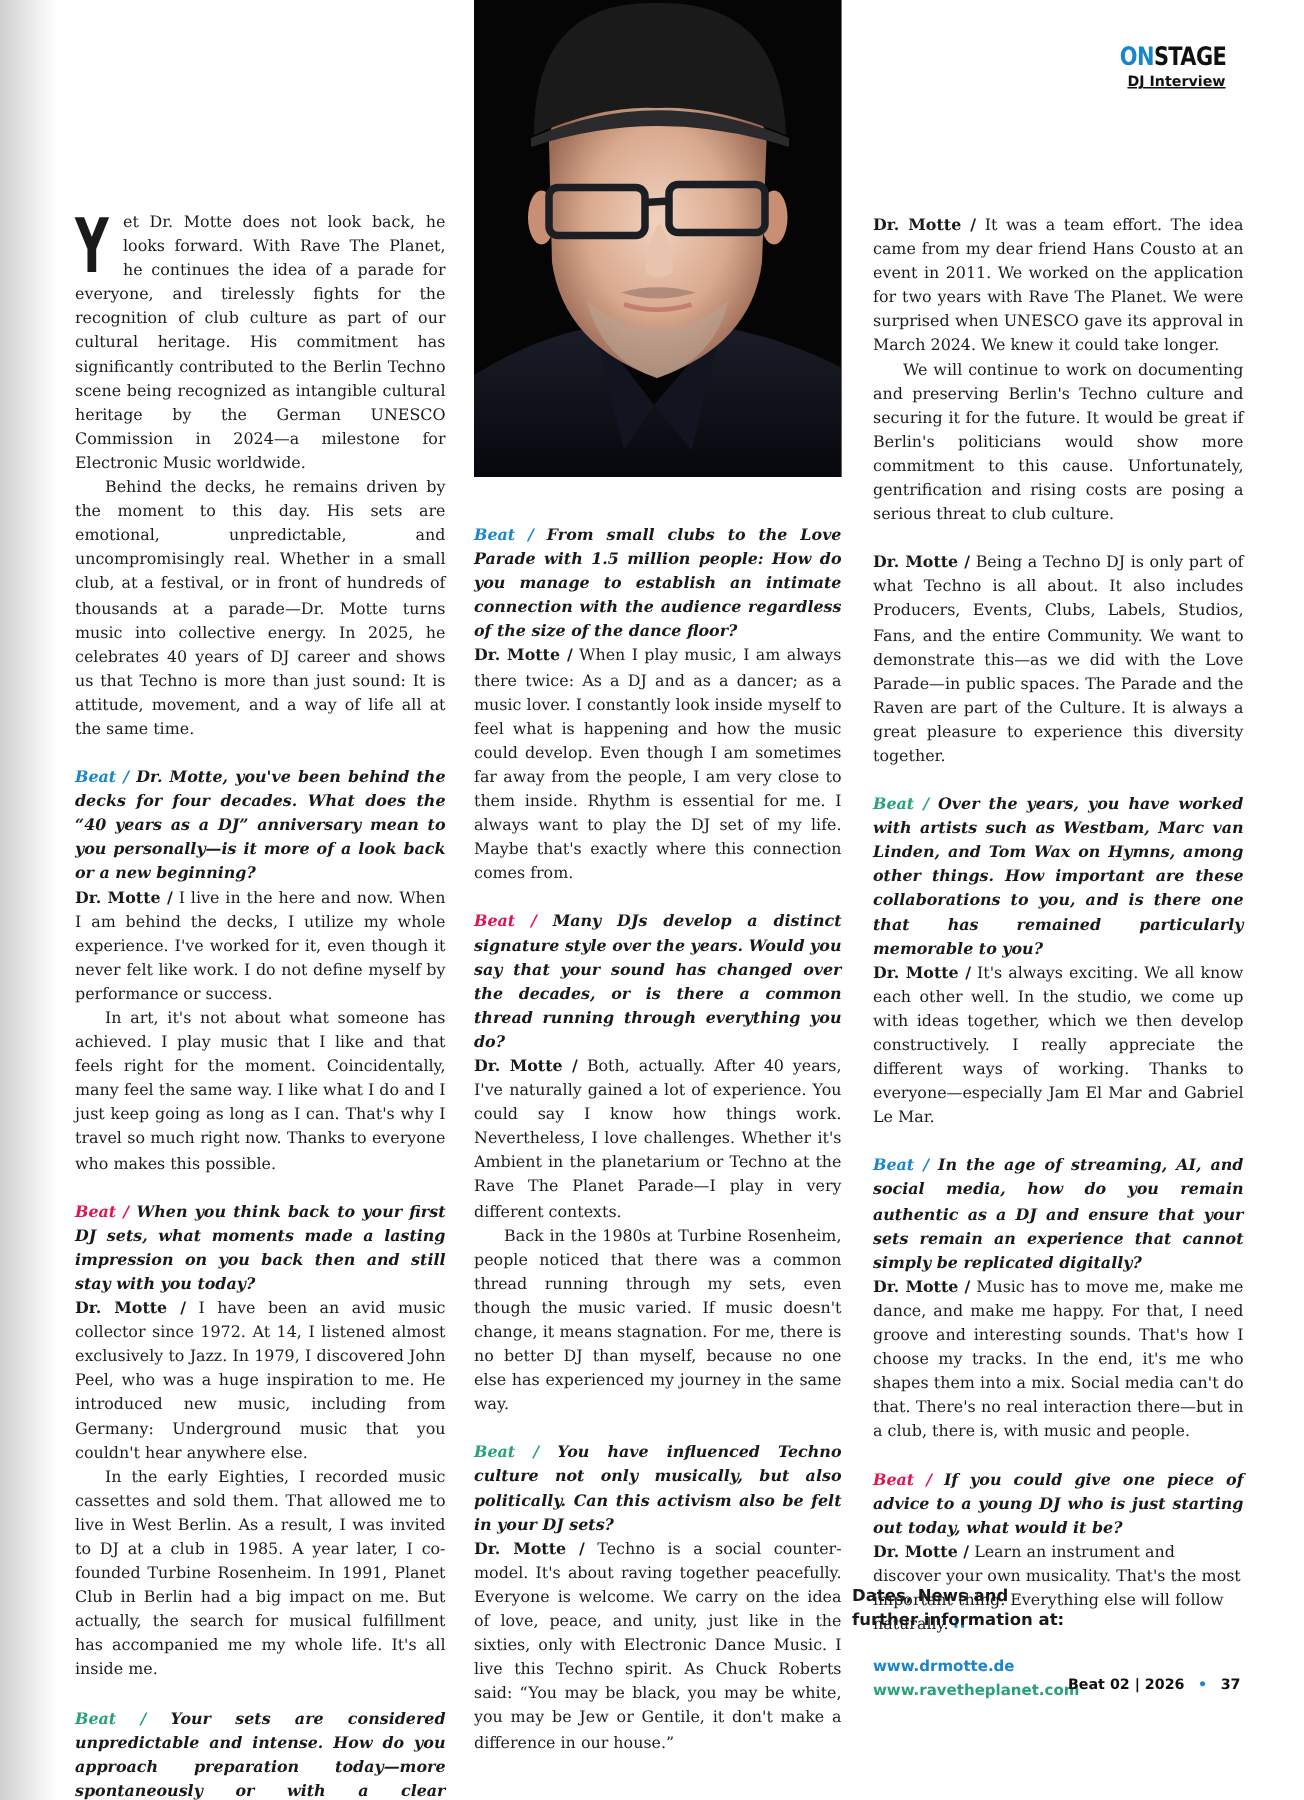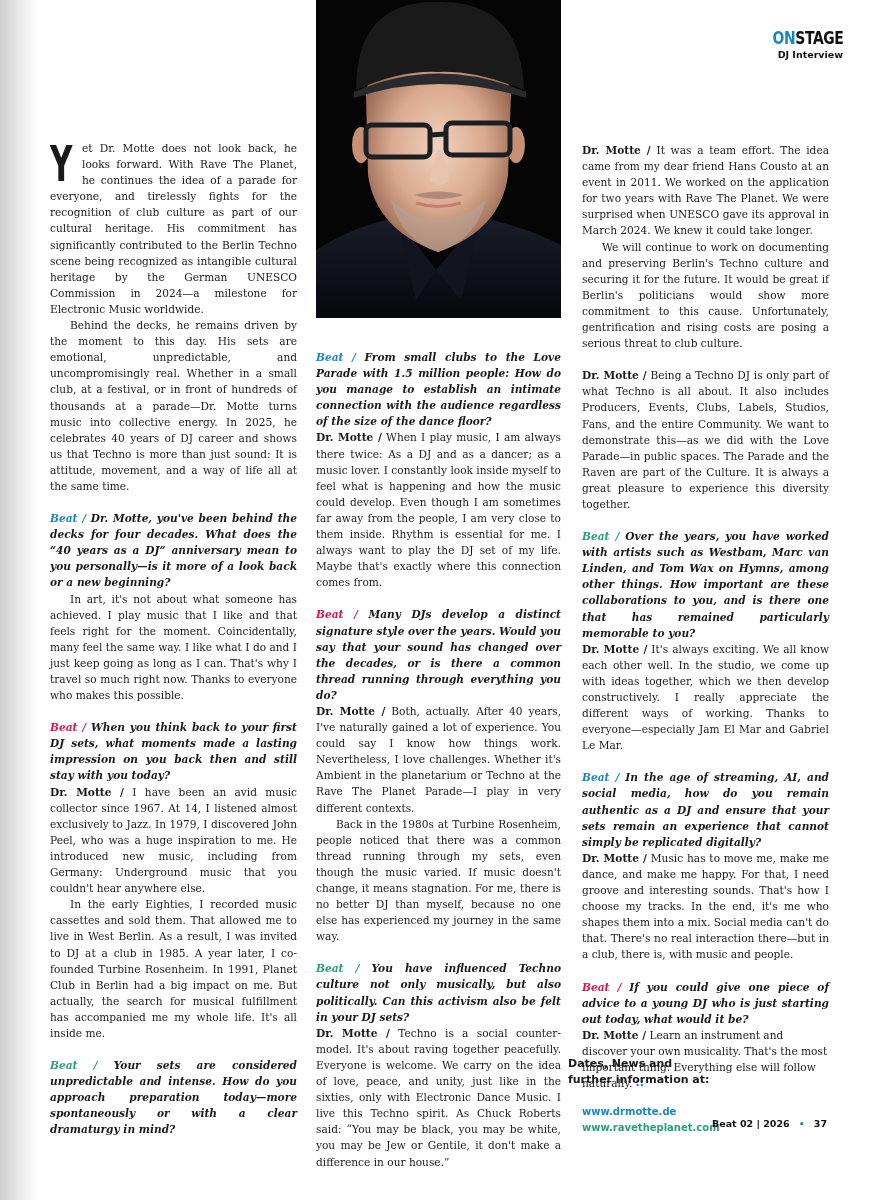--- a/index.html
+++ b/index.html
@@ -6,31 +6,31 @@
     body {
       width: 869px; height: 1200px; position: relative; overflow: hidden;
       background: #ffffff;
       font-family: "DejaVu Serif", serif;
       color: #1a1a1a;
     }
     .gutter-shade {
       position: absolute; left: 0; top: 0; width: 38px; height: 1200px;
       background: linear-gradient(to right, #cfcfcf 0%, #e6e6e6 45%, #f6f6f6 80%, #ffffff 100%);
     }
-    .header { position: absolute; right: 26px; top: 29px; text-align: right; }
+    .header { position: absolute; right: 52px; top: 29px; text-align: right; }
     .onstage {
       font-family: "DejaVu Sans", sans-serif; font-weight: bold;
       font-size: 17px; letter-spacing: -0.5px; line-height: 18px;
       transform: scaleX(0.82); transform-origin: right center;
     }
     .onstage .on { color: #1a86c8; }
     .onstage .stage { color: #111111; }
     .subtitle {
       font-family: "DejaVu Sans", sans-serif; font-weight: bold;
-      font-size: 9.5px; color: #111; margin-top: 2px;
+      font-size: 9.5px; color: #111; margin-top: 2px; text-decoration: underline;
     }
     .photo {
       position: absolute; left: 316px; top: 0; width: 245px; height: 318px;
       background: #050505; overflow: hidden;
     }
     .col {
       position: absolute; width: 247px;
       font-size: 10.6px; line-height: 16.1px; text-align: justify;
       hyphens: auto;
     }
@@ -105,25 +105,26 @@
     <path d="M38 92 Q122 55 210 92 L210 98 Q122 70 38 98 Z" fill="#2a2a2c"></path>
   </svg>
 </div>
 
 <div class="col col-left">
   <p><span class="dropcap">Y</span><span>et Dr. Motte does not look back, he looks forward. With Rave The Planet, he continues the idea of a parade for everyone, and tirelessly fights for the recognition of club culture as part of our cultural heritage. His commitment has significantly contributed to the Berlin Techno scene being recognized as intangible cultural heritage by the German UNESCO Commission in 2024—a milestone for Electronic Music worldwide.</span></p>
   <p class="indent">Behind the decks, he remains driven by the moment to this day. His sets are emotional, unpredictable, and uncompromisingly real. Whether in a small club, at a festival, or in front of hundreds of thousands at a parade—Dr. Motte turns music into collective energy. In 2025, he celebrates 40 years of DJ career and shows us that Techno is more than just sound: It is attitude, movement, and a way of life all at the same time.</p>
   <div class="gap"></div>
 
   <p class="q"><span class="beat" style="color:#1a86c8">Beat /</span> <span>Dr. Motte, you've been behind the decks for four decades. What does the “40 years as a DJ” anniversary mean to you personally—is it more of a look back or a new beginning?</span></p>
+  <p class="a"><span class="who">Dr. Motte /</span> <span>I live in the here and now. When I am behind the decks, I utilize my whole experience. I've worked for it, even though it never felt like work. I do not define myself by performance or success.</span></p>
   <p class="indent">In art, it's not about what someone has achieved. I play music that I like and that feels right for the moment. Coincidentally, many feel the same way. I like what I do and I just keep going as long as I can. That's why I travel so much right now. Thanks to everyone who makes this possible.</p>
   <div class="gap"></div>
 
   <p class="q"><span class="beat" style="color:#e0144f">Beat /</span> <span>When you think back to your first DJ sets, what moments made a lasting impression on you back then and still stay with you today?</span></p>
-  <p class="a"><span class="who">Dr. Motte /</span> <span>I have been an avid music collector since 1967. At 14, I listened almost exclusively to Jazz. In 1979, I discovered John Peel, who was a huge inspiration to me. He introduced new music, including from Germany: Underground music that you couldn't hear anywhere else.</span></p>
+  <p class="a"><span class="who">Dr. Motte /</span> <span>I have been an avid music collector since 1972. At 14, I listened almost exclusively to Jazz. In 1979, I discovered John Peel, who was a huge inspiration to me. He introduced new music, including from Germany: Underground music that you couldn't hear anywhere else.</span></p>
   <p class="indent">In the early Eighties, I recorded music cassettes and sold them. That allowed me to live in West Berlin. As a result, I was invited to DJ at a club in 1985. A year later, I co-founded Turbine Rosenheim. In 1991, Planet Club in Berlin had a big impact on me. But actually, the search for musical fulfillment has accompanied me my whole life. It's all inside me.</p>
   <div class="gap"></div>
 
   <p class="q"><span class="beat" style="color:#2aa17a">Beat /</span> <span>Your sets are considered unpredictable and intense. How do you approach preparation today—more spontaneously or with a clear dramaturgy in mind?</span></p>
 
 </div>
 
 <div class="col col-mid">
   <div class="gap"></div>
 

